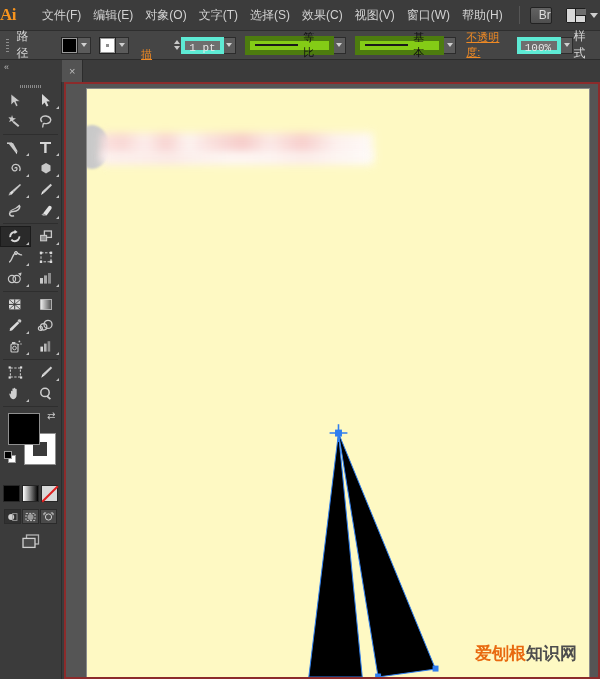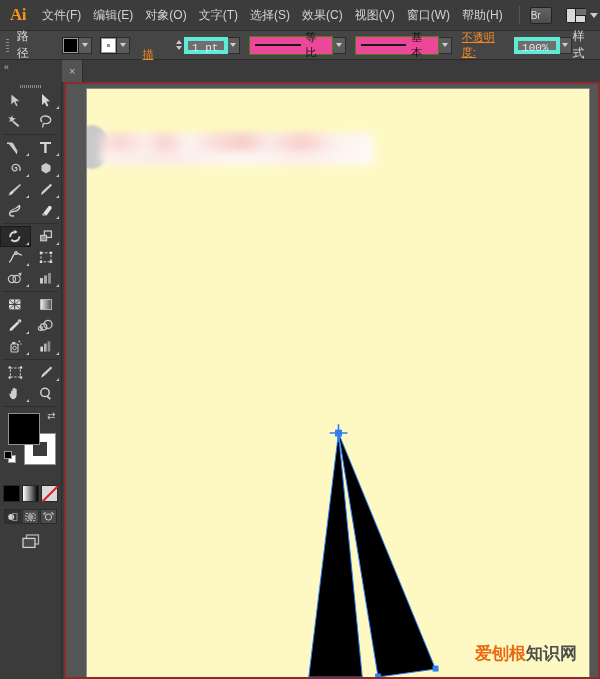--- a/index.html
+++ b/index.html
@@ -12,37 +12,37 @@
   #app { position: relative; width: 600px; height: 679px; }
 
   
   .menubar {
     position: absolute; left: 0; top: 0; width: 600px; height: 31px;
     background: #3c3c3c;
     display: flex; align-items: center;
     border-bottom: 1px solid #2e2e2e;
   }
   .ai-logo {
-    width: 36px; text-align: center;
+    width: 36px; 
     color: #f7941e; font-weight: bold; font-size: 17px;
     font-family: "Liberation Serif", "DejaVu Serif", serif;
     letter-spacing: -0.5px;
   }
   .menu-item {
     color: #d2d2d2; font-size: 12px;
     padding: 4px 6px; white-space: nowrap;
     cursor: default;
   }
   .menubar-sep {
     width: 1px; height: 18px; background: #555; margin: 0 8px 0 10px;
   }
   .br-btn {
     width: 22px; height: 17px; border: 1px solid #222;
     background: linear-gradient(#626262,#4e4e4e);
-    color: #ddd; font-size: 10px; text-align: left; line-height: 15px;
+    color: #ddd; font-size: 12px; text-align: right; line-height: 15px;
     border-radius: 2px; margin-left: 2px;
   }
   .ws-btn {
     display: flex; align-items: center; margin-left: 14px;
   }
   .ws-icon {
     width: 20px; height: 15px; border: 1px solid #1e1e1e;
     background: #d8d8d8; position: relative; border-radius: 1px;
   }
   .ws-icon::before {
@@ -104,21 +104,21 @@
   .spinner .up, .spinner .dn { width:0;height:0;margin-left:1px;
     border-left:3px solid transparent; border-right:3px solid transparent; }
   .spinner .up { border-bottom:4px solid #c9c9c9; }
   .spinner .dn { border-top:4px solid #c9c9c9; }
   .field {
     height: 17px; background: #6e6e6e; border: 4px solid #5eead4;
     color: #e8e8e8; font-size: 11px; line-height: 15px; padding: 0 4px;
     font-family: "Liberation Mono","DejaVu Sans Mono",monospace;
   }
   .combo {
-    height: 19px; background: #ec4899; border: 1px solid #4d7c0f;
+    height: 19px; background: #84cc16; border: 5px solid #4d7c0f;
     display:flex; align-items:center; padding: 0 5px; gap: 5px;
   }
   .combo .line { width: 46px; height: 2px; background: #1a1a1a; }
   .combo .cname { color:#111; font-size: 11px; }
 
   
   .tabbar {
     position:absolute; left: 0; top: 60px; width: 600px; height: 22px;
     background: #3b3b3b;
   }

